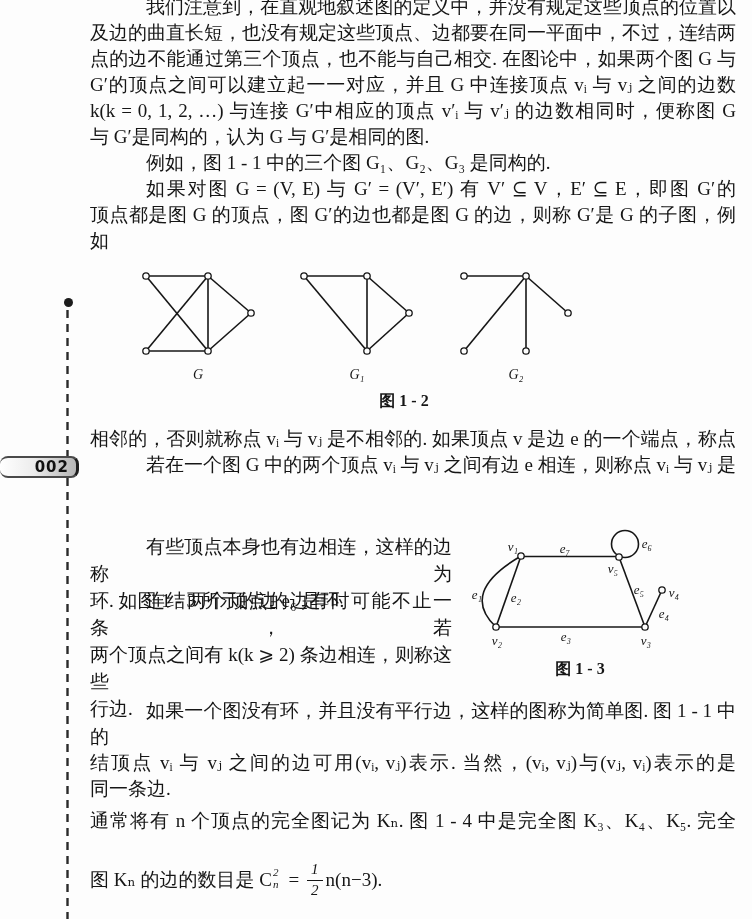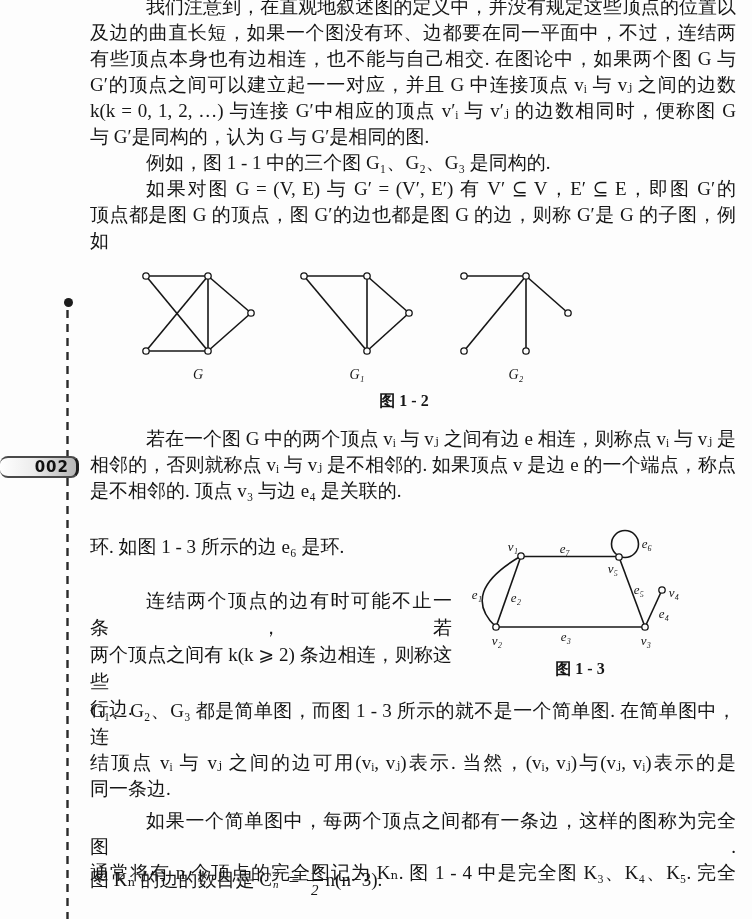--- a/index.html
+++ b/index.html
@@ -109,22 +109,22 @@
 <div class="margin-dot"></div>
 <svg class="margin-dash-svg" width="5" height="609">
   <line x1="2.5" y1="0" x2="2.5" y2="609" stroke="#2a2a2a" stroke-width="2.4" stroke-dasharray="8 6"></line>
 </svg>
 <div class="page-badge">
   <span>002</span>
 </div>
 
 <div class="para" style="top:-6px">
   <p class="line first">我们注意到，在直观地叙述图的定义中，并没有规定这些顶点的位置以</p>
-  <p class="line">及边的曲直长短，如果一个图没有环、边都要在同一平面中，不过，连结两</p>
-  <p class="line">有些顶点本身也有边相连，也不能与自己相交. 在图论中，如果两个图 G 与</p>
+  <p class="line">及边的曲直长短，也没有规定这些顶点、边都要在同一平面中，不过，连结两</p>
+  <p class="line">点的边不能通过第三个顶点，也不能与自己相交. 在图论中，如果两个图 G 与</p>
   <p class="line">G′的顶点之间可以建立起一一对应，并且 G 中连接顶点 vᵢ 与 vⱼ 之间的边数</p>
   <p class="line">k(k = 0, 1, 2, …) 与连接 G′中相应的顶点 v′ᵢ 与 v′ⱼ 的边数相同时，便称图 G</p>
   <p class="line last">与 G′是同构的，认为 G 与 G′是相同的图.</p>
 </div>
 
 <div class="para" style="top:150px">
   <p class="line first last">例如，图 1 - 1 中的三个图 G₁、G₂、G₃ 是同构的.</p>
 </div>
 
 <div class="para" style="top:176px">
@@ -176,26 +176,26 @@
     <circle cx="448" cy="51" r="3.2"></circle>
   </g>
 
   <text x="78" y="117" text-anchor="middle">G</text>
   <text x="237" y="117" text-anchor="middle">G₁</text>
   <text x="396" y="117" text-anchor="middle">G₂</text>
   <text class="caption" x="284" y="144" text-anchor="middle">图 1 - 2</text>
 </svg>
 
 <div class="para" style="top:426px">
+  <p class="line">相邻的，否则就称点 vᵢ 与 vⱼ 是不相邻的. 如果顶点 v 是边 e 的一个端点，称点</p>
   <p class="line first">若在一个图 G 中的两个顶点 vᵢ 与 vⱼ 之间有边 e 相连，则称点 vᵢ 与 vⱼ 是</p>
-  <p class="line">相邻的，否则就称点 vᵢ 与 vⱼ 是不相邻的. 如果顶点 v 是边 e 的一个端点，称点</p>
-  <p class="line last">是不相邻的. 顶点 v₃ 与边 e₄ 是关联的.</p>
 </div>
 
 <div class="para narrow tall" style="top:533px">
+  <p class="line first">有些顶点本身也有边相连，这样的边称为</p>
   <p class="line last">环. 如图 1 - 3 所示的边 e₆ 是环.</p>
 </div>
 
 <div class="para narrow tall" style="top:587px">
   <p class="line first">连结两个顶点的边有时可能不止一条，若</p>
   <p class="line">两个顶点之间有 k(k ⩾ 2) 条边相连，则称这些</p>
   <p class="line last">行边.</p>
 </div>
 
 <svg class="fig" style="left:455px; top:528px" width="250" height="152" viewBox="0 0 250 152">
@@ -224,27 +224,26 @@
   <text class="elabel" x="184" y="66" text-anchor="middle">e₅</text>
   <text class="vlabel" x="219" y="69" text-anchor="middle">v₄</text>
   <text class="elabel" x="209" y="90" text-anchor="middle">e₄</text>
   <text class="vlabel" x="42" y="117" text-anchor="middle">v₂</text>
   <text class="elabel" x="111" y="113" text-anchor="middle">e₃</text>
   <text class="vlabel" x="191" y="117" text-anchor="middle">v₃</text>
   <text class="caption" x="125" y="146" text-anchor="middle">图 1 - 3</text>
 </svg>
 
 <div class="para" style="top:698px">
-  <p class="line">G₁、G₂、G₃ 都是简单图，而图 1 - 3 所示的就不是一个简单图. 在简单图中，连</p>
+  <p class="line first">如果一个图没有环，并且没有平行边，这样的图称为简单图. 图 1 - 1 中的</p>
   <p class="line">结顶点 vᵢ 与 vⱼ 之间的边可用(vᵢ, vⱼ)表示. 当然，(vᵢ, vⱼ)与(vⱼ, vᵢ)表示的是</p>
   <p class="line last">同一条边.</p>
 </div>
 
 <div class="para" style="top:808px">
-  <p class="line first">如果一个简单图中，每两个顶点之间都有一条边，这样的图称为完全图.</p>
   <p class="line">通常将有 n 个顶点的完全图记为 Kₙ. 图 1 - 4 中是完全图 K₃、K₄、K₅. 完全</p>
 </div>
 
 <div class="formula-row">
   <span>图 Kₙ 的边的数目是 C</span>
     <span class="supsub">
       <span>2</span>
       <span>n</span>
     </span>
     <span class="eqsign">=</span>

